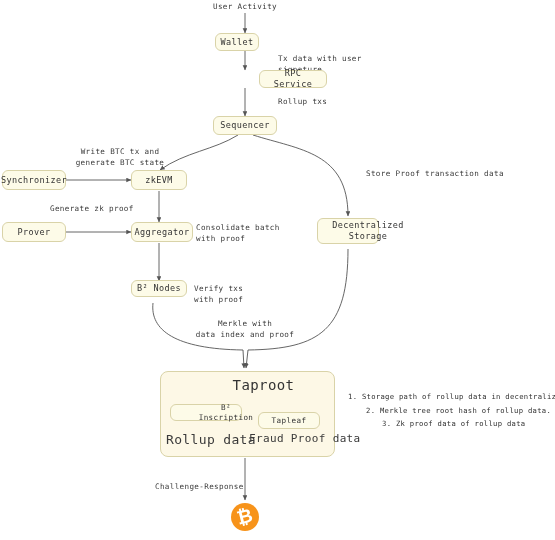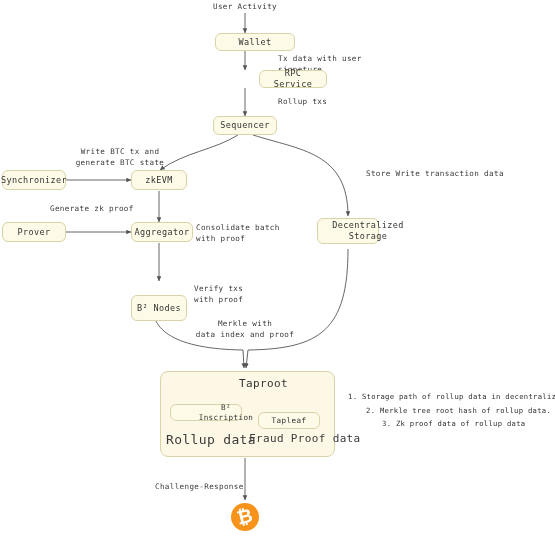--- a/index.html
+++ b/index.html
@@ -12,21 +12,21 @@
   .node{position:absolute;box-sizing:border-box;background:#fdfbe8;
         border:1px solid #d9d3a8;border-radius:6px;
         display:flex;align-items:center;justify-content:center;text-align:center;
         font-size:8.5px;letter-spacing:.4px;color:#333;line-height:1.25;
         padding:2px 4px;}
   .node.two-line{line-height:1.3;}
 
   .group{position:absolute;box-sizing:border-box;background:#fdf8e6;
          border:1px solid #d9d3a8;border-radius:8px;}
   .group-title{position:absolute;top:5px;left:12px;right:0;text-align:center;
-               font-size:11px;letter-spacing:.4px;color:#333;padding-left:20px;}
+               font-size:14px;letter-spacing:.4px;color:#333;padding-left:20px;}
 
   .edge-label{position:absolute;font-size:7.6px;letter-spacing:.35px;
               color:#3a3a3a;line-height:1.45;white-space:pre;text-align:center;}
   .edge-label.left-al{text-align:left;}
 
   .note-list{position:absolute;font-size:7.2px;letter-spacing:.3px;
              color:#2f2f2f;line-height:1.9;}
   .note-list div{white-space:nowrap;}
   .nl-1{padding-left:0px;}
   .nl-2{padding-left:18px;}
@@ -72,21 +72,21 @@
       <path d="M153,303 C150,330 175,349 243,350 L244,368"></path>
 
       <path d="M348,249 C348,330 320,349 248,350 L246,368"></path>
 
       <path d="M245,458 L245,500"></path>
     </g>
   </svg>
 
   <div class="edge-label" style="left:195px;top:1px;width:100px;">User Activity</div>
 
-  <div class="node" style="left:215px;top:33px;width:80px;height:18px;">Wallet</div>
+  <div class="node" style="left:215px;top:33px;width:44px;height:18px;">Wallet</div>
 
   <div class="edge-label left-al" style="left:278px;top:53px;width:120px;">Tx data with user
 signature</div>
 
   <div class="node" style="left:211px;top:70px;width:68px;height:18px;margin-left:48px;">RPC Service</div>
 
   <div class="edge-label left-al" style="left:278px;top:96px;width:120px;">Rollup txs</div>
 
   <div class="node" style="left:213px;top:116px;width:64px;height:19px;">Sequencer</div>
 
@@ -99,29 +99,29 @@
 
   <div class="edge-label left-al" style="left:50px;top:203px;width:140px;">Generate zk proof</div>
 
   <div class="node" style="left:2px;top:222px;width:64px;height:20px;">Prover</div>
 
   <div class="node" style="left:131px;top:222px;width:62px;height:20px;">Aggregator</div>
 
   <div class="edge-label left-al" style="left:196px;top:222px;width:130px;">Consolidate batch
 with proof</div>
 
-  <div class="node" style="left:131px;top:295px;width:56px;height:26px;">B² Nodes</div>
+  <div class="node" style="left:131px;top:280px;width:56px;height:17px;">B² Nodes</div>
 
   <div class="edge-label left-al" style="left:194px;top:283px;width:120px;">Verify txs
 with proof</div>
 
   <div class="edge-label" style="left:160px;top:318px;width:170px;">Merkle with
 data index and proof</div>
 
-  <div class="edge-label left-al" style="left:366px;top:168px;width:185px;">Store Write transaction data</div>
+  <div class="edge-label left-al" style="left:366px;top:168px;width:185px;">Store Proof transaction data</div>
 
   <div class="node two-line" style="left:317px;top:218px;width:62px;height:26px;white-space:pre-line;padding-left:44px;">Decentralized
 Storage</div>
 
   <div class="group" style="left:160px;top:371px;width:175px;height:86px;">
     <div class="group-title">Taproot</div>
   </div>
 
   <div class="node" style="left:170px;top:404px;width:72px;height:17px;font-size:7.6px;padding-left:44px;">B² Inscription</div>
 

